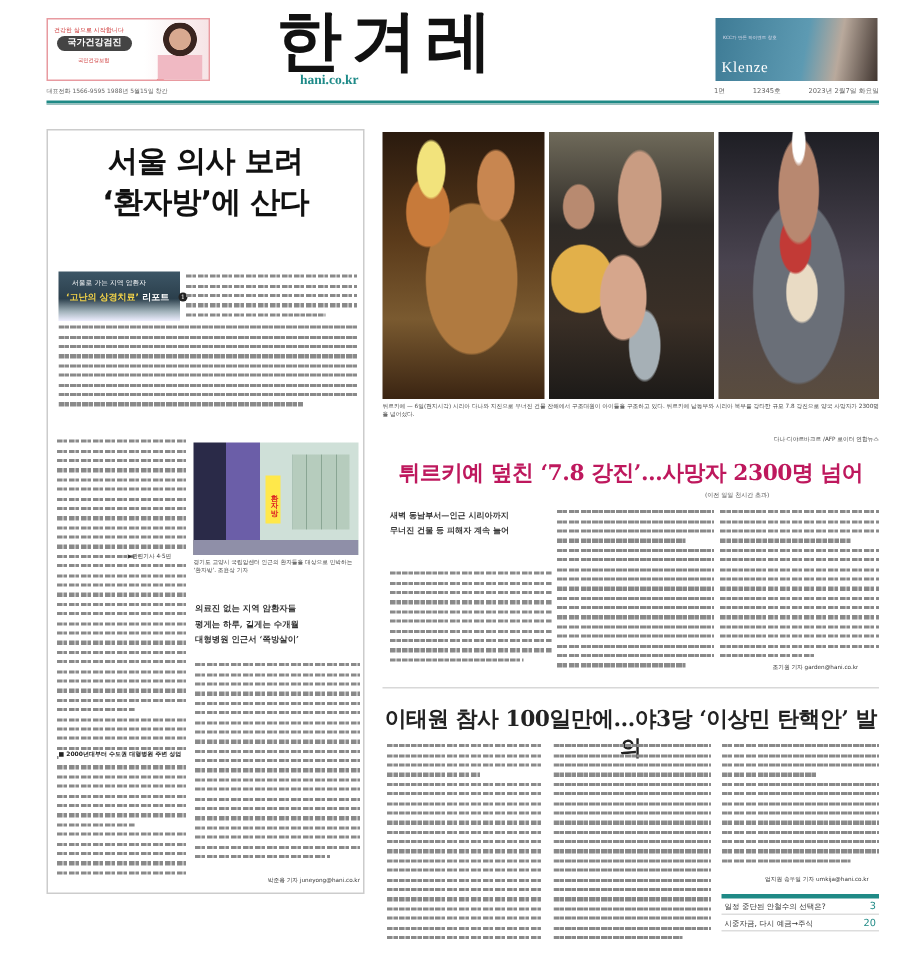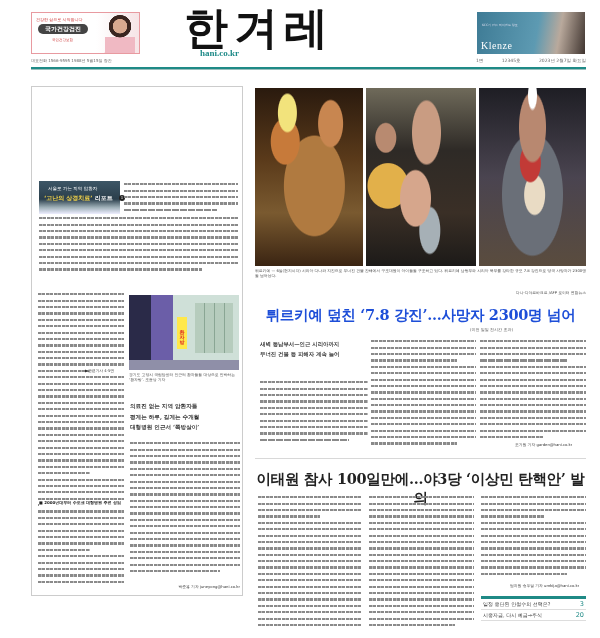--- a/index.html
+++ b/index.html
@@ -33,21 +33,21 @@
 .filler span::before{content:"";position:absolute;left:0;right:0;top:2.2px;height:2.2px;background:repeating-linear-gradient(90deg,#8a8a8a 0 3.5px,#bdbdbd 3.5px 4.5px,#8a8a8a 4.5px 7px,transparent 7px 8px)}
 .filler span.short::before{right:40%}
 .filler span.mid::before{right:18%}
 .sep-h{height:1px;background:#d8d8d8}
 .photo{overflow:hidden}
 .ph1{left:255px;top:88px;width:108px;height:178px;background:radial-gradient(ellipse at 30% 14%,#f2e37c 0 9px,transparent 10px),radial-gradient(ellipse at 28% 30%,#c77a3a 0 14px,transparent 15px),radial-gradient(ellipse at 70% 20%,#c88650 0 12px,transparent 13px),radial-gradient(ellipse at 55% 55%,#b07a40 0 30px,transparent 31px),linear-gradient(180deg,#2a1a0e 0%,#5a3a1a 40%,#7a5a30 70%,#3a2412 100%)}
 .ph2{left:366px;top:88px;width:110px;height:178px;background:radial-gradient(ellipse at 55% 25%,#c99c82 0 14px,transparent 15px),radial-gradient(ellipse at 18% 28%,#b88a70 0 10px,transparent 11px),radial-gradient(ellipse at 45% 62%,#d6a68c 0 15px,transparent 16px),radial-gradient(ellipse at 20% 55%,#e2b04a 0 20px,transparent 21px),radial-gradient(ellipse at 58% 80%,#a6b0b6 0 10px,transparent 11px),linear-gradient(180deg,#6f6a5a 0%,#2e2a26 35%,#3a2f26 70%,#1c1a18 100%)}
 .ph3{left:479px;top:88px;width:107px;height:178px;background:radial-gradient(ellipse at 50% 4%,#fff 0 4px,transparent 5px),radial-gradient(ellipse at 50% 22%,#b88870 0 13px,transparent 14px),radial-gradient(ellipse at 48% 42%,#c23a36 0 10px,transparent 11px),radial-gradient(ellipse at 52% 60%,#e9dbc4 0 10px,transparent 11px),radial-gradient(ellipse at 50% 60%,#6a6f78 0 30px,transparent 31px),linear-gradient(180deg,#1e1e24 0%,#4a4450 50%,#5a4c3e 100%)}
 .caption{left:255px;top:268px;width:331px;font-family:"DejaVu Sans",sans-serif;font-size:3.8px;line-height:5.4px;color:#444}
 .credit{left:420px;top:290px;width:166px;text-align:right;font-family:"DejaVu Sans",sans-serif;font-size:3.8px;color:#444}
-.h-turkey{left:255px;top:306px;width:331px;text-align:center;font-family:"DejaVu Serif",serif;font-weight:bold;font-size:14.5px;color:#1d4ed8;letter-spacing:-.3px}
+.h-turkey{left:255px;top:306px;width:331px;text-align:center;font-family:"DejaVu Serif",serif;font-weight:bold;font-size:14.5px;color:#be185d;letter-spacing:-.3px}
 .h-turkey-sub{left:470px;top:327px;font-size:4px;color:#555;font-family:"DejaVu Sans",sans-serif}
 .deck{font-family:"DejaVu Serif",serif;font-weight:bold;font-size:5.4px;line-height:10px;color:#333}
 .h-itaewon{left:255px;top:470px;width:331px;text-align:center;font-family:"DejaVu Serif",serif;font-weight:bold;font-size:14.5px;color:#222;letter-spacing:-.3px}
 .index{left:481px;top:596px;width:105px;border-top:3px solid #1f8a86}
 .index .row{display:flex;justify-content:space-between;align-items:center;height:11px;font-family:"DejaVu Sans",sans-serif;font-size:5px;color:#333;border-bottom:1px solid #ddd;padding:0 2px}
 .index .row .pg{color:#1f8a86;font-size:6.5px}
 .clinic{left:129px;top:295px;width:110px;height:75px;background:linear-gradient(90deg,#2a2a48 0 20%,#6b5ea8 20% 40%,#cfe0d8 40% 100%)}
 .clinic .sign{position:absolute;left:48px;top:22px;width:10px;height:32px;background:#ffe84a;color:#d22;font-size:5px;font-weight:bold;writing-mode:vertical-rl;text-align:center;line-height:10px;font-family:"DejaVu Sans",sans-serif}
 .clinic .win{position:absolute;right:6px;top:8px;width:38px;height:50px;background:repeating-linear-gradient(90deg,#b6ccbd 0 9px,#8aa694 9px 10px)}
 .clinic .road{position:absolute;left:0;right:0;bottom:0;height:10px;background:#8f8fa8}
@@ -77,20 +77,22 @@
 </div>
 <div class="abs masthead-meta-r">
   <span>1면</span>
   <span>12345호</span>
   <span>2023년 2월7일 화요일</span>
 </div>
 <div class="abs rule"></div>
 
 <div class="abs lead-box"></div>
 <div class="abs lead-title">
+  <div>서울 의사 보려</div>
+  <div>‘환자방’에 산다</div>
 </div>
 
 <div class="abs series">
   <span class="l1">서울로 가는 지역 암환자</span>
   <span class="l2"><span>‘고난의 상경치료’</span> <b>리포트</b></span>
   <span class="num">1</span>
 </div>
 
 <div class="abs textblock filler" style="left:124px;top:181px;width:114px;height:33px">
   <span></span>

